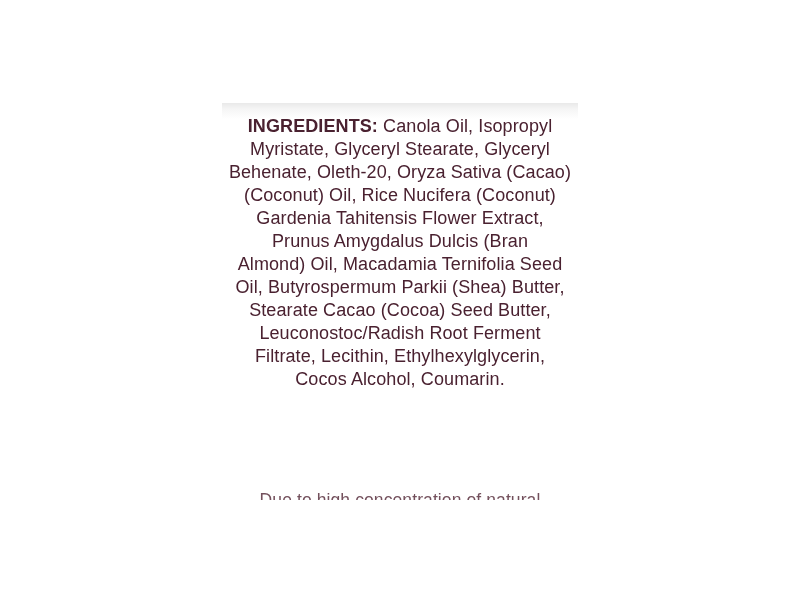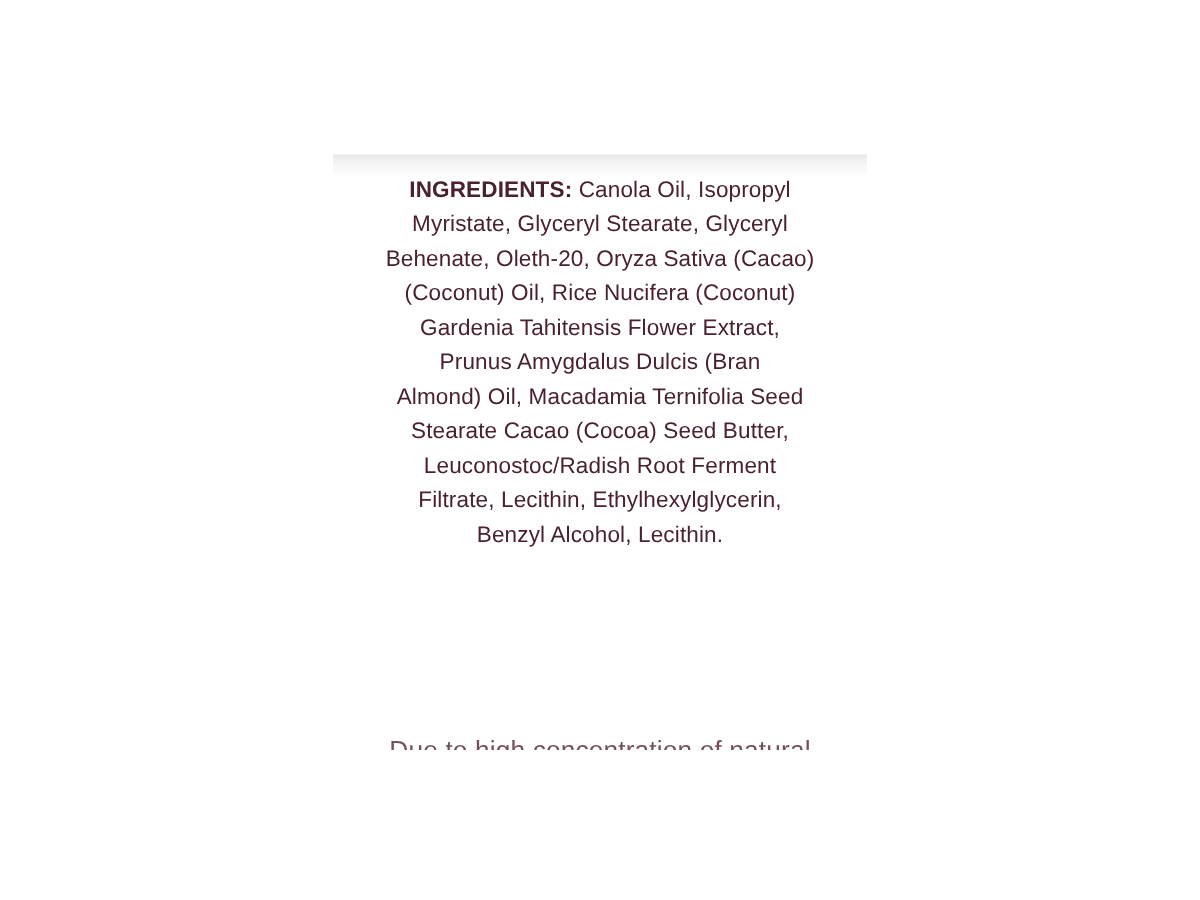--- a/index.html
+++ b/index.html
@@ -23,21 +23,21 @@
     background: linear-gradient(180deg, #e9e9e9 0%, #f5f5f5 6px, #ffffff 16px);
     overflow: hidden;
   }
   .ingredients-block {
     position: absolute;
     left: 0;
     top: 12px;
     width: 356px;
     text-align: center;
     color: #4a2130;
-    font-size: 15px;
+    font-size: 18px;
     line-height: 23px;
     letter-spacing: 0.1px;
   }
   .ingredients-line {
     white-space: nowrap;
   }
   .ingredients-heading {
     font-weight: bold;
   }
   .cutoff-paragraph {
@@ -61,20 +61,21 @@
 <div class="label-photo">
   <div class="ingredients-block">
     <div class="ingredients-line"><span class="ingredients-heading">INGREDIENTS:</span><span> Canola Oil, Isopropyl</span></div>
     <div id="ingredients-lines-container">
         <div class="ingredients-line">Myristate, Glyceryl Stearate, Glyceryl</div>
         <div class="ingredients-line">Behenate, Oleth-20, Oryza Sativa (Cacao)</div>
         <div class="ingredients-line">(Coconut) Oil, Rice Nucifera (Coconut)</div>
         <div class="ingredients-line">Gardenia Tahitensis Flower Extract,</div>
         <div class="ingredients-line">Prunus Amygdalus Dulcis (Bran</div>
         <div class="ingredients-line">Almond) Oil, Macadamia Ternifolia Seed</div>
+        <div class="ingredients-line">Oil, Butyrospermum Parkii (Shea) Butter,</div>
         <div class="ingredients-line">Stearate Cacao (Cocoa) Seed Butter,</div>
         <div class="ingredients-line">Leuconostoc/Radish Root Ferment</div>
         <div class="ingredients-line">Filtrate, Lecithin, Ethylhexylglycerin,</div>
-        <div class="ingredients-line">Benzyl Alcohol, Lecithin.</div>
+        <div class="ingredients-line">Cocos Alcohol, Coumarin.</div>
       </div>
   </div>
   <div class="cutoff-paragraph">Due to high concentration of natural</div>
 </div>
 
 </body></html>

